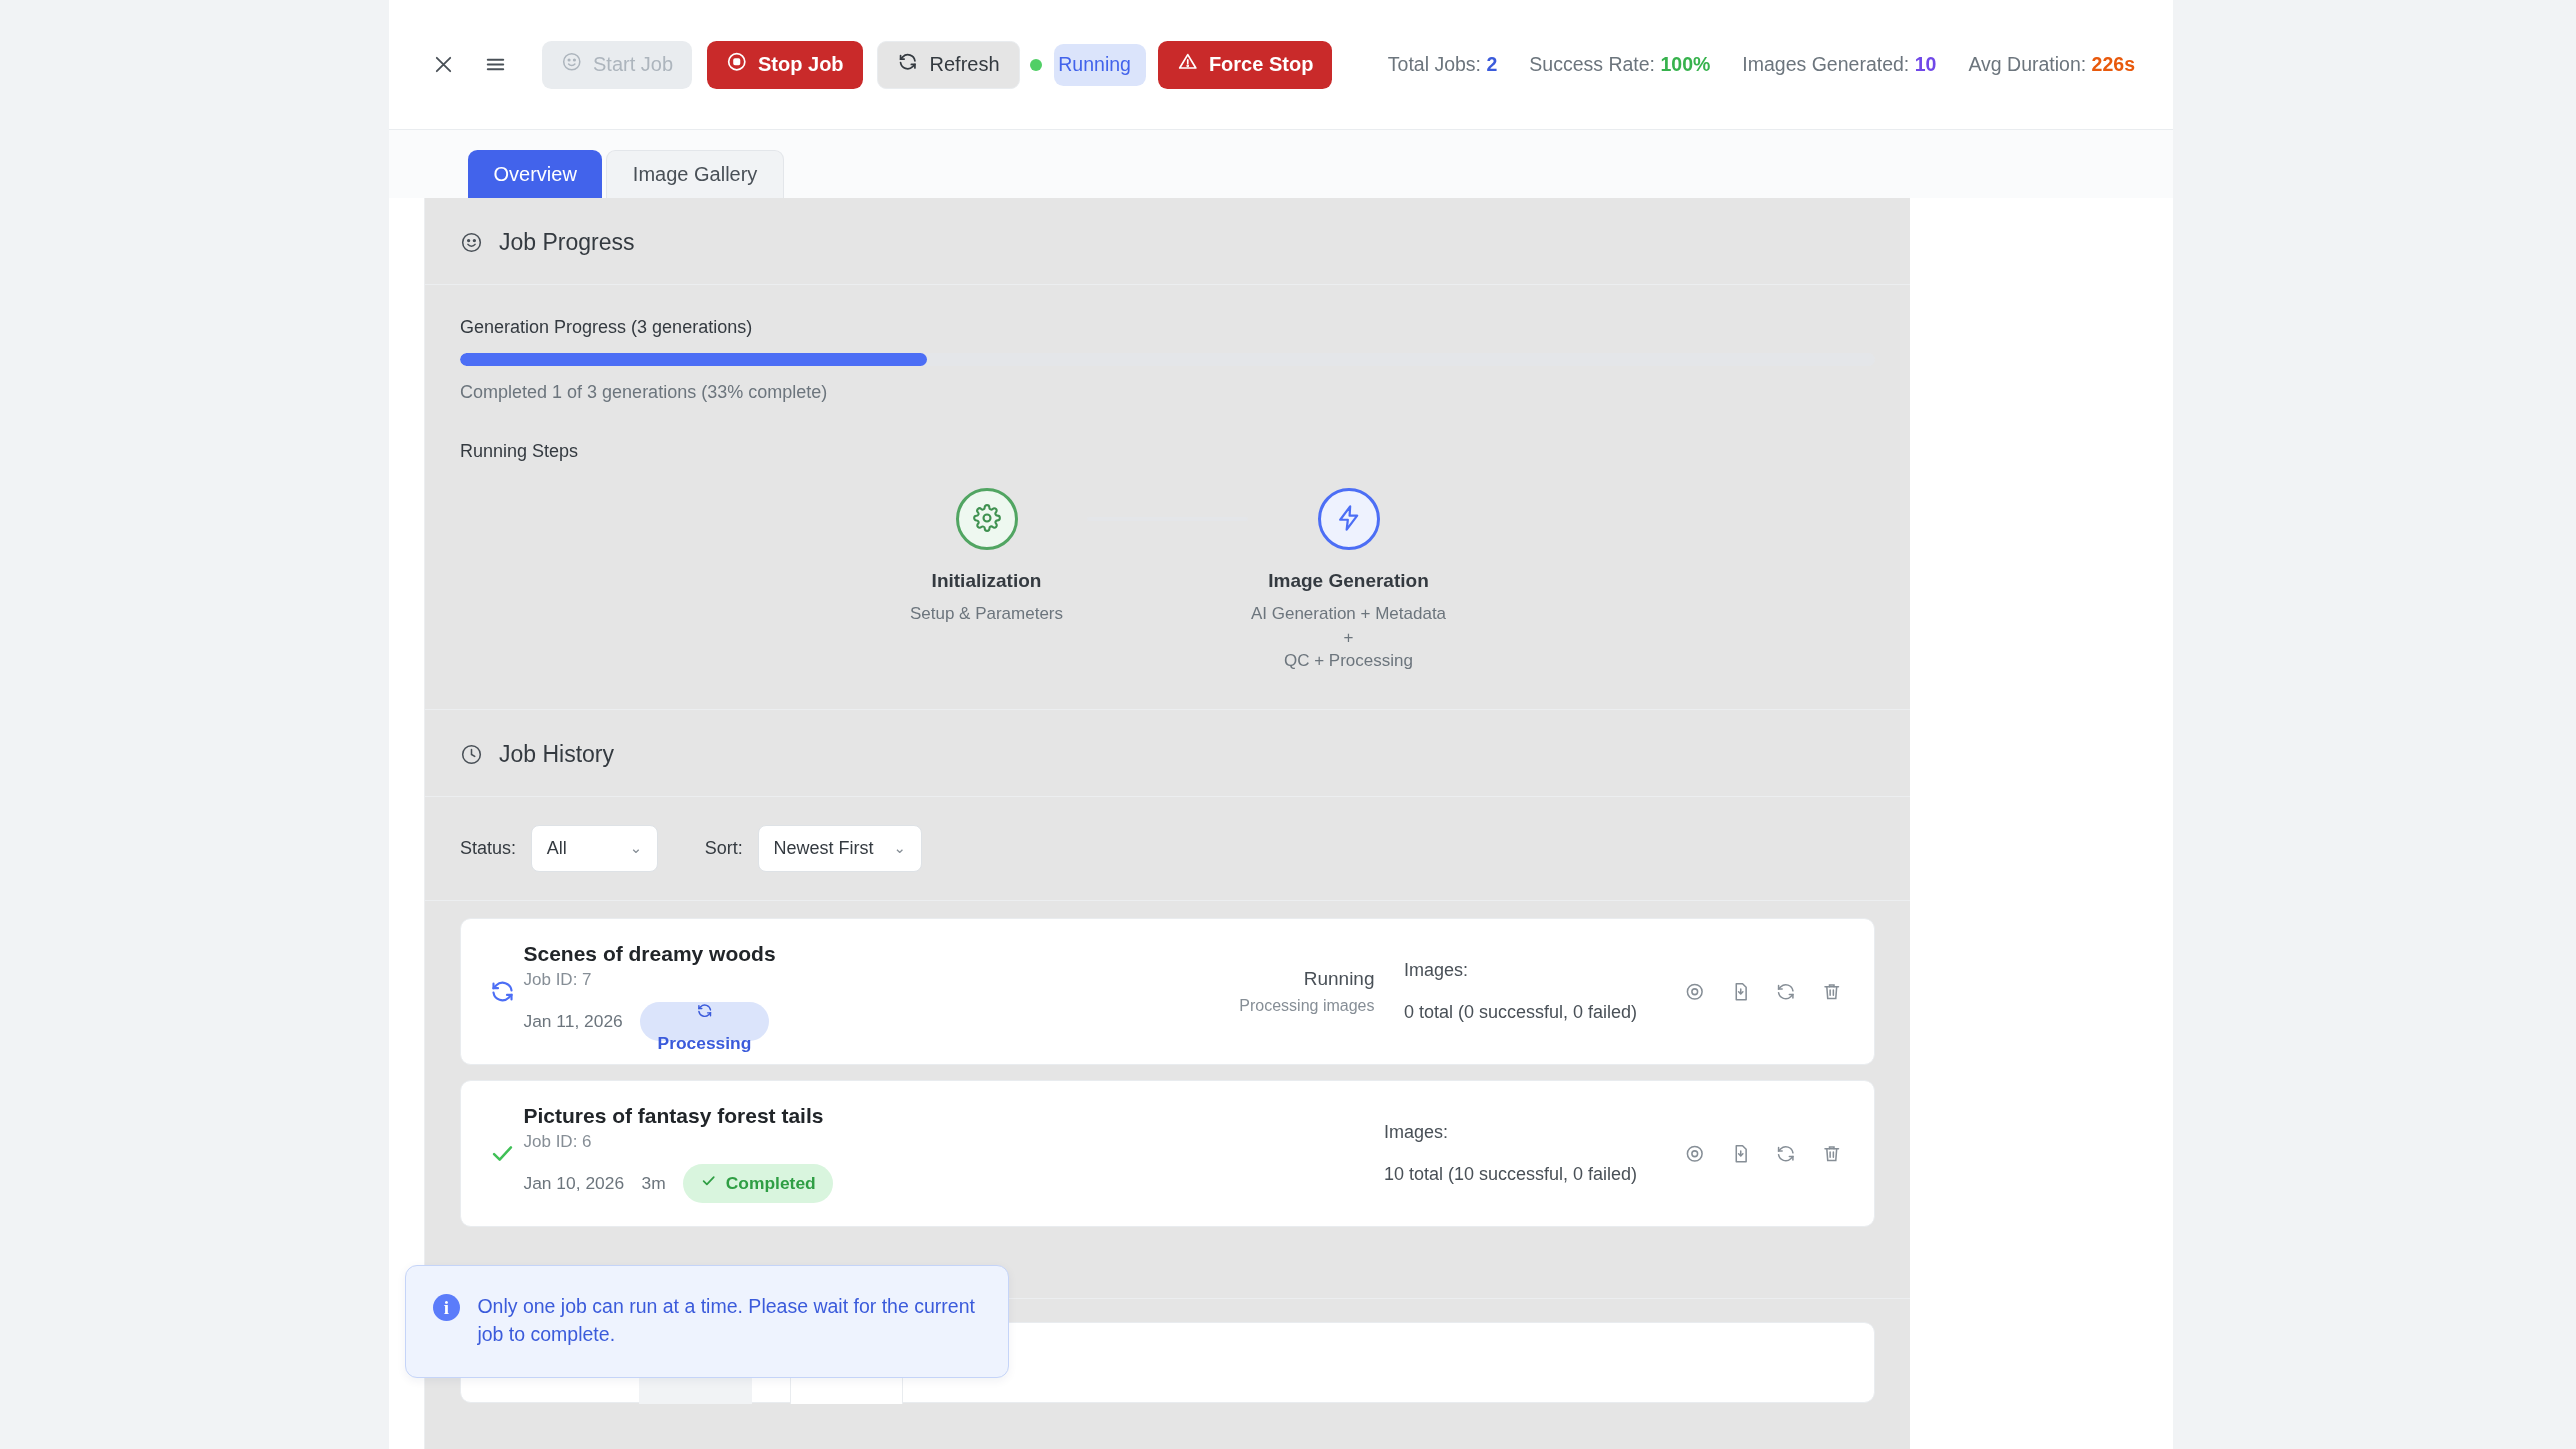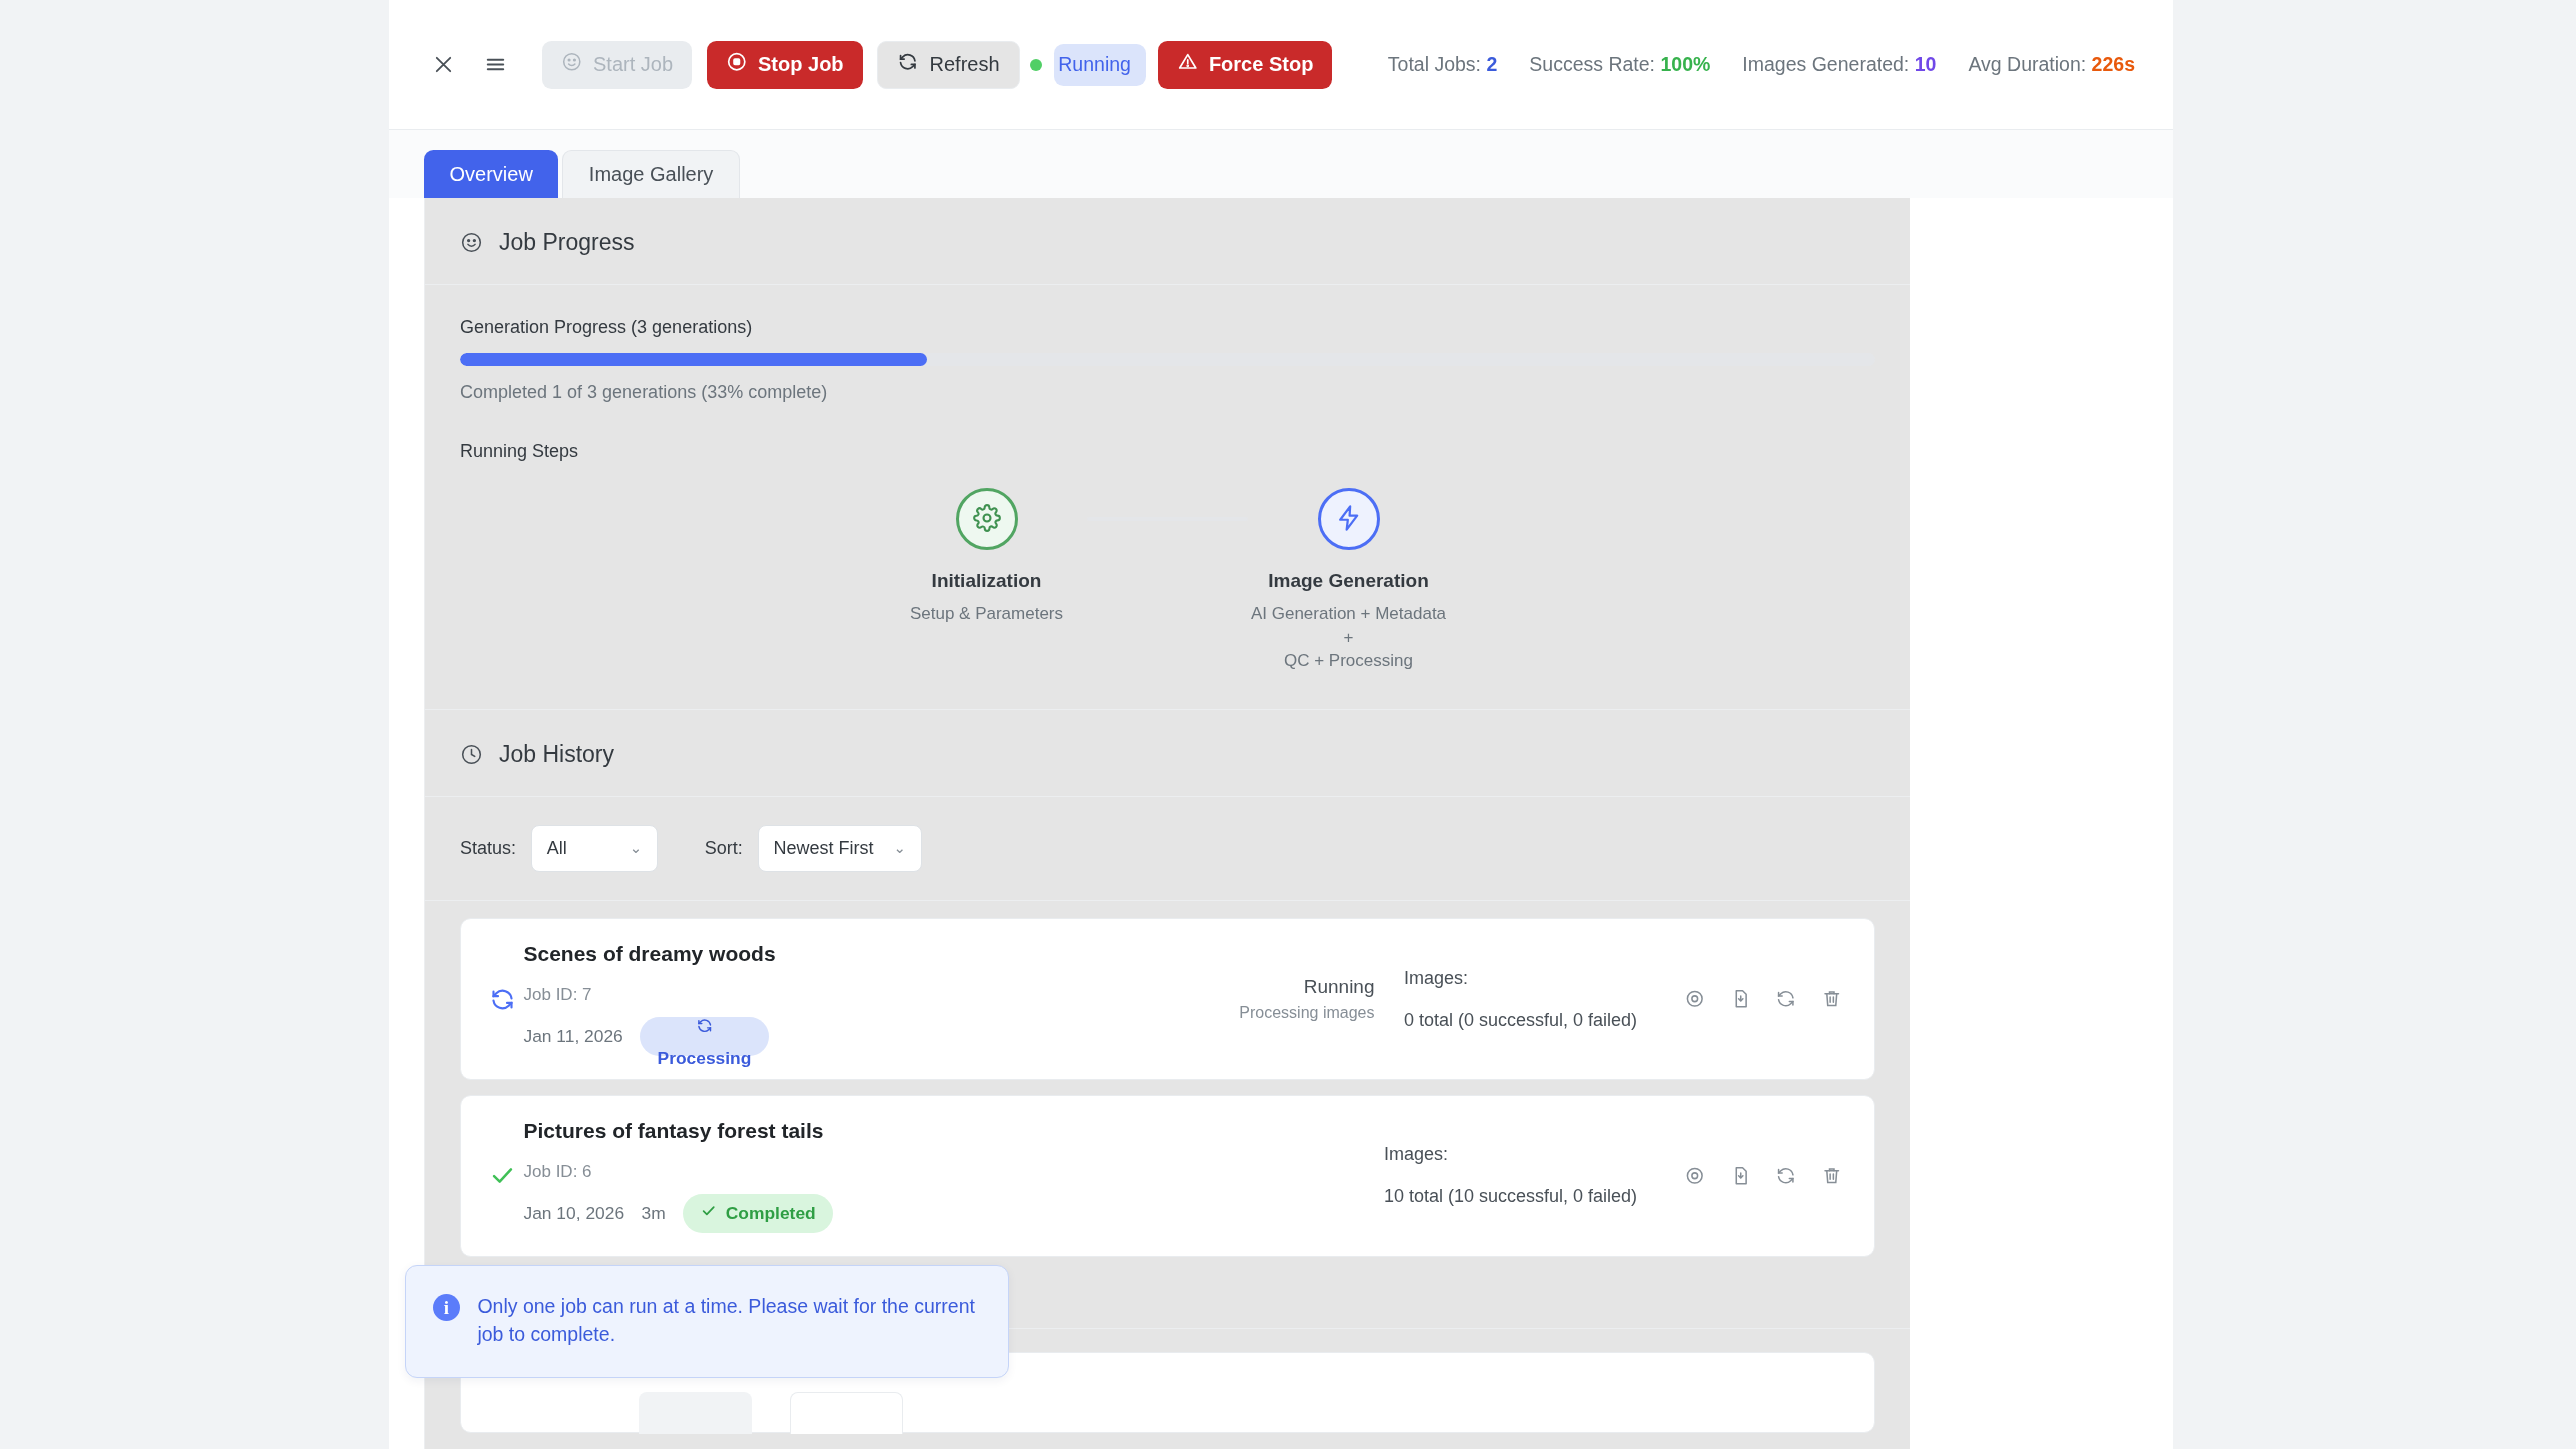--- a/index.html
+++ b/index.html
@@ -85,21 +85,21 @@
   .s-green { color: #37b24d; }
   .s-purple { color: #7048e8; }
   .s-orange { color: #e8590c; }
 
   
   .tabsbar {
     background: #fafbfc;
     padding: 20px 0 0 35px;
     height: 68px;
   }
-  .tabs { display: flex; align-items: flex-end; gap: 4px; }
+  .tabs { display: flex; align-items: flex-end; gap: 4px; margin-left: 44px; }
   .tab {
     height: 48px; padding: 0 25.5px;
     display: flex; align-items: center;
     font-size: 20px;
     border-radius: 9.4px 9.4px 0 0;
     cursor: pointer;
   }
   .tab.active { background: #4263eb; color: #ffffff; }
   .tab.inactive {
     background: #f1f3f5; color: #495057;
@@ -177,21 +177,21 @@
     display: flex; align-items: center;
     border: 1.3px solid #e9ecef; border-radius: 10.7px;
     padding: 23px 32px 23px 27px;
     margin-bottom: 14.8px;
     background: #ffffff;
   }
   .job-left { display: flex; align-items: center; gap: 6px; flex: 1 1 auto; }
   .job-state-icon { width: 29.5px; display: flex; justify-content: center; }
   .job-info {}
   .job-title { font-size: 21px; font-weight: 700; color: #212529; }
-  .job-id { font-size: 17px; color: #868e96; margin-top: 19px; }
+  .job-id { font-size: 17px; color: #868e96; margin-top: 4px; }
   .job-meta { display: flex; align-items: center; gap: 17.4px; margin-top: 12px; }
   .job-date { font-size: 17.4px; color: #6c757d; }
   .job-dur { font-size: 17.4px; color: #6c757d; }
   .badge {
     display: inline-flex; align-items: center; gap: 8px;
     height: 39px; padding: 0 17.4px; border-radius: 19.5px;
     font-size: 17.4px; font-weight: 700;
   }
   .badge.processing { background: #dbe4fb; color: #3b5bdb; flex-direction: column; }
   .badge.completed { background: #d9f5de; color: #2f9e44; }

